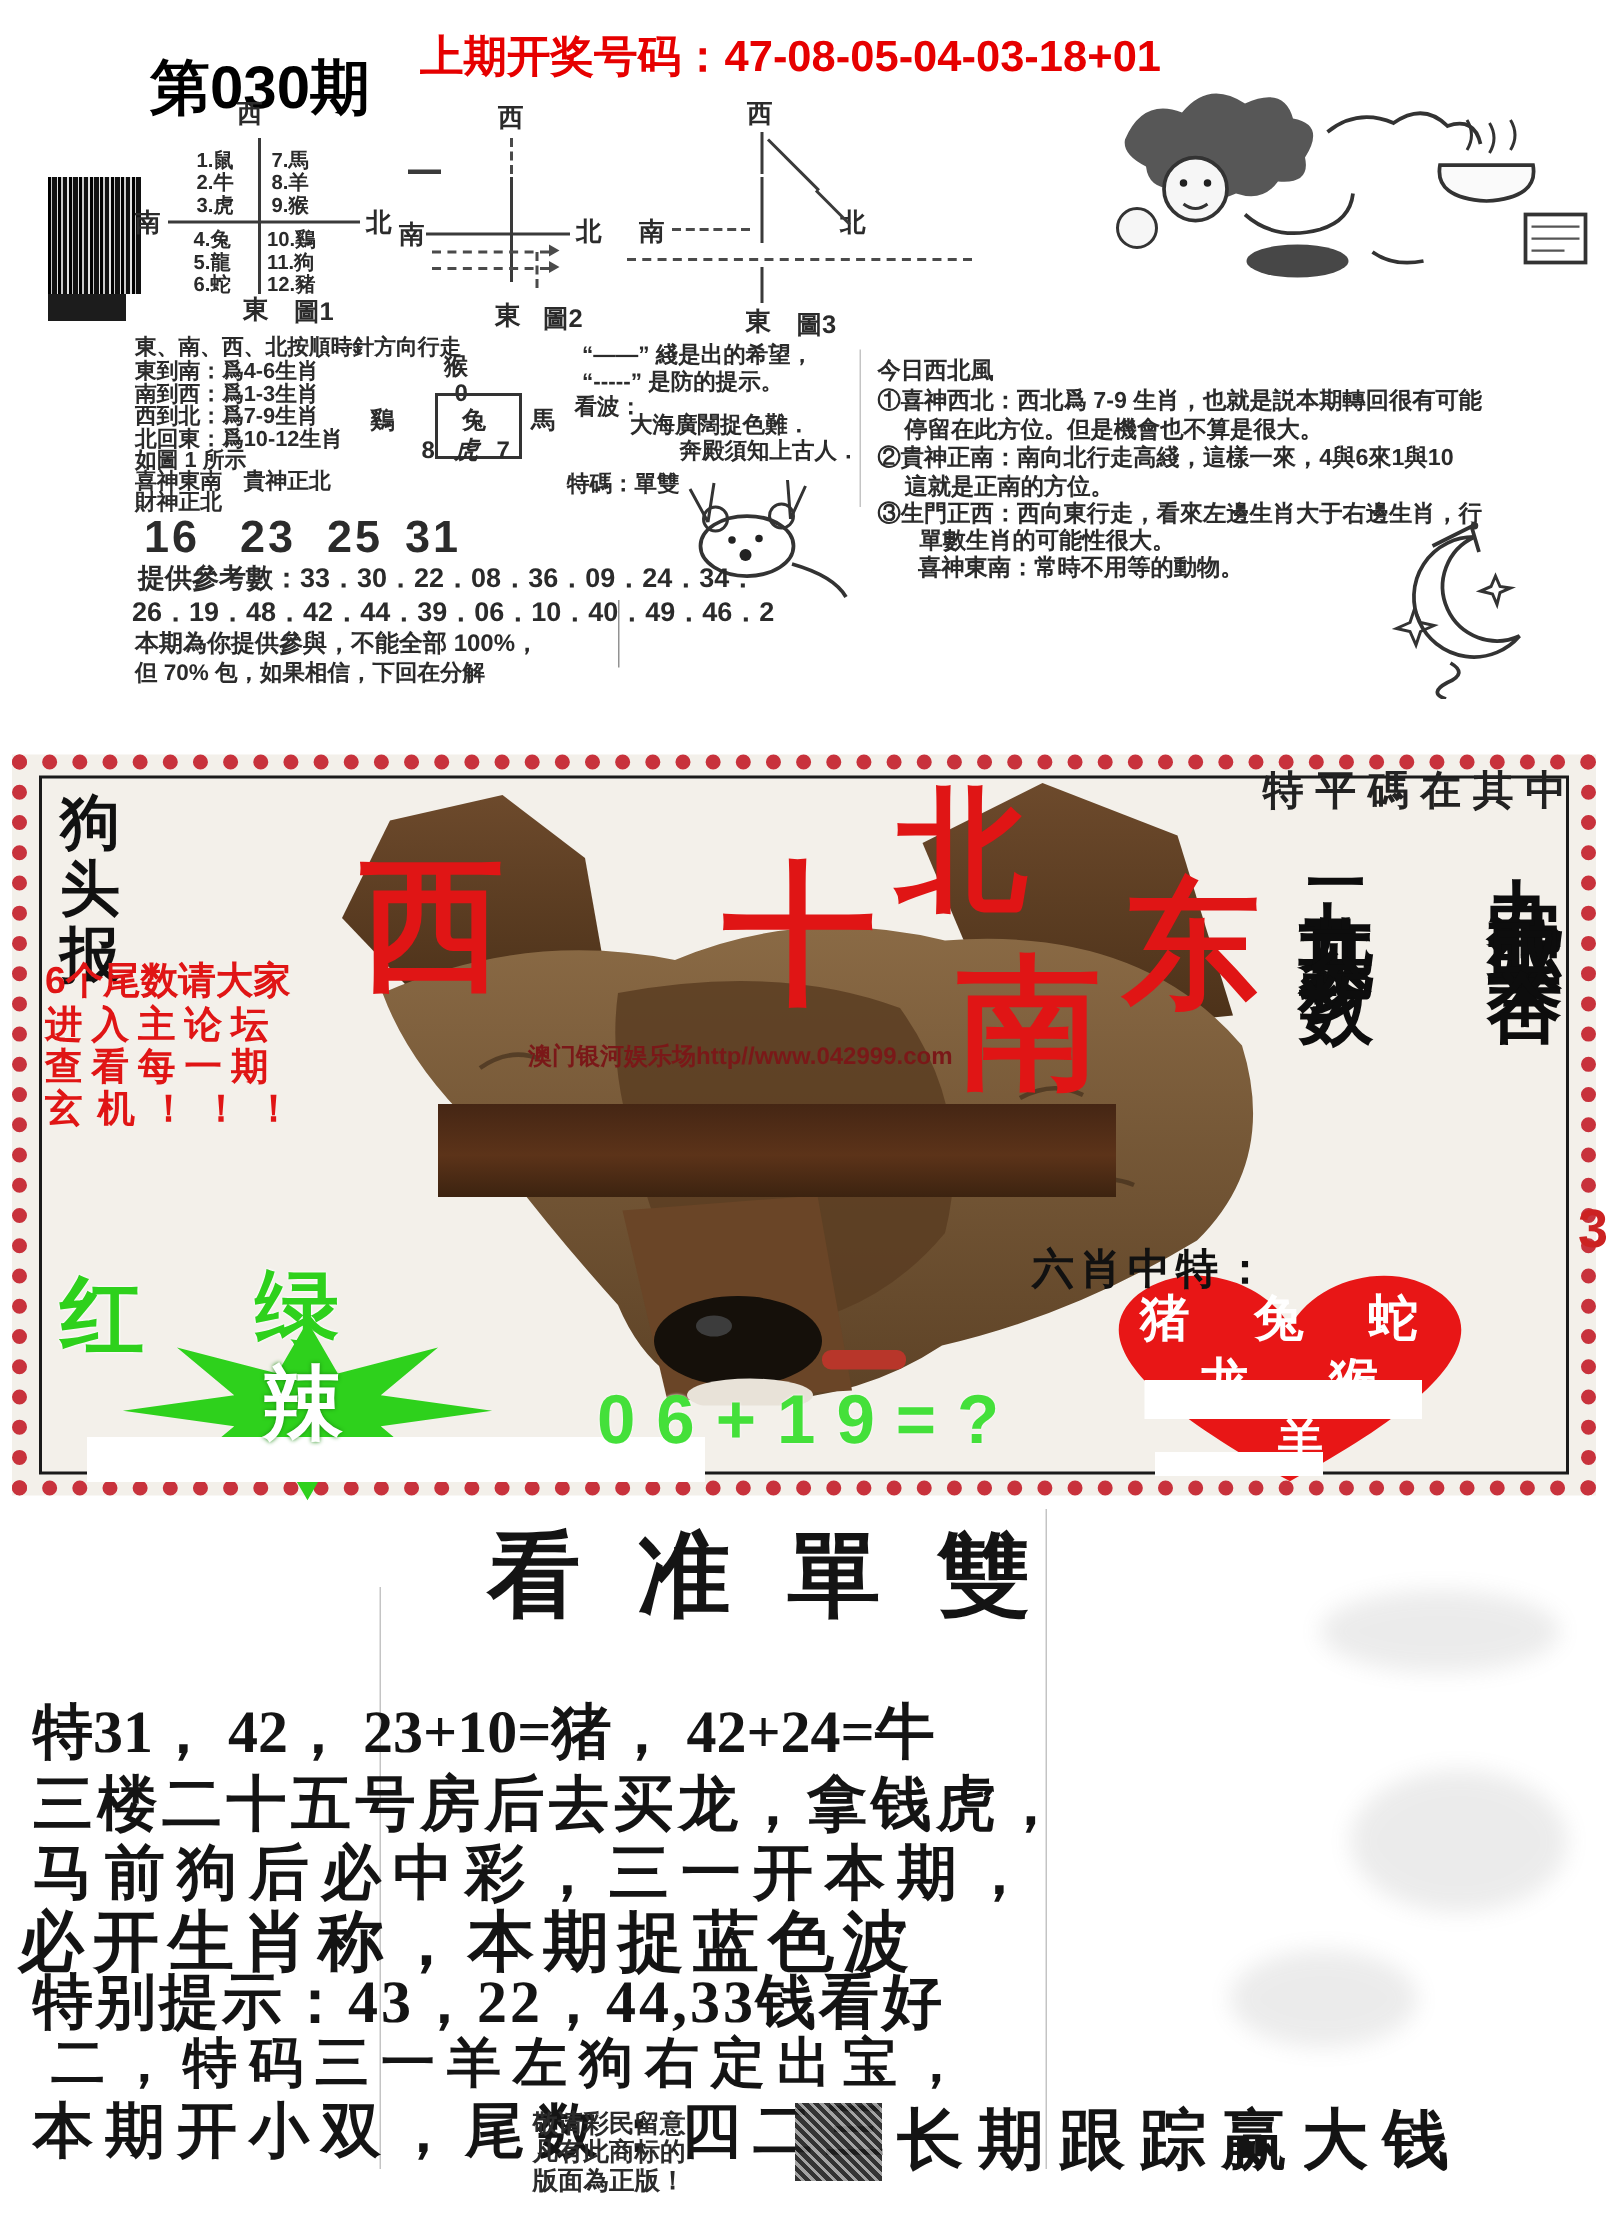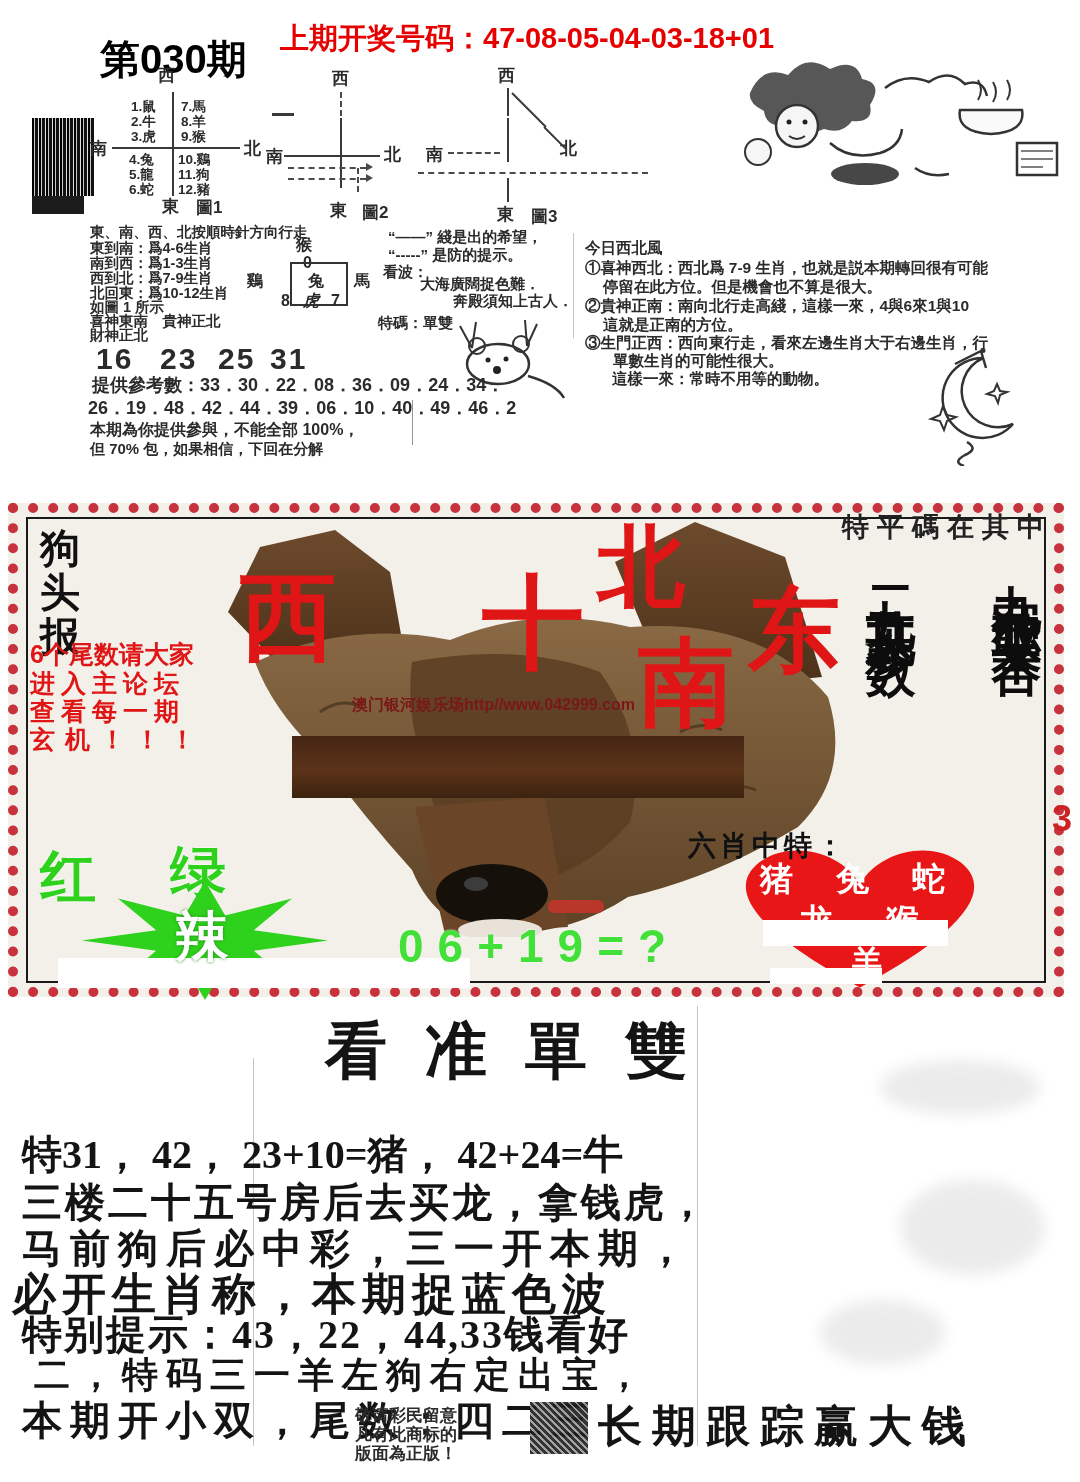--- a/index.html
+++ b/index.html
@@ -131,21 +131,21 @@
   <span class="s lg" style="left:378px;top:314px;">特碼：單雙</span>
   <div class="foldline" style="left:573px;top:233px;height:105px;"></div>
 
   <span class="s fc" style="left:585px;top:239px;">今日西北風</span>
   <span class="s fc" style="left:585px;top:259px;">①喜神西北：西北爲 7-9 生肖，也就是説本期轉回很有可能</span>
   <span class="s fc" style="left:603px;top:278px;">停留在此方位。但是機會也不算是很大。</span>
   <span class="s fc" style="left:585px;top:297px;">②貴神正南：南向北行走高綫，這樣一來，4與6來1與10</span>
   <span class="s fc" style="left:603px;top:316px;">這就是正南的方位。</span>
   <span class="s fc" style="left:585px;top:334px;">③生門正西：西向東行走，看來左邊生肖大于右邊生肖，行</span>
   <span class="s fc" style="left:613px;top:352px;">單數生肖的可能性很大。</span>
-  <span class="s fc" style="left:612px;top:370px;">這樣一來：常時不用等的動物。</span>
+  <span class="s fc" style="left:612px;top:370px;">喜神東南：常時不用等的動物。</span>
 
   <svg style="position:absolute;left:432px;top:318px;" width="140" height="85" viewBox="0 0 140 85">
     <path d="M40,30 l-12,-22 M40,30 l4,-26 M95,28 l10,-22 M95,28 l-2,-26" stroke="#333" stroke-width="2" fill="none"></path>
     <ellipse cx="66" cy="46" rx="31" ry="20" fill="none" stroke="#333" stroke-width="2.5"></ellipse>
     <circle cx="45" cy="28" r="8" fill="none" stroke="#333" stroke-width="2"></circle>
     <circle cx="89" cy="26" r="8" fill="none" stroke="#333" stroke-width="2"></circle>
     <circle cx="56" cy="42" r="2.5" fill="#222"></circle>
       <circle cx="74" cy="41" r="2.5" fill="#222"></circle>
     <circle cx="65" cy="52" r="4" fill="#222"></circle>
     <path d="M96,58 q28,8 36,22" stroke="#333" stroke-width="2.5" fill="none"></path>

